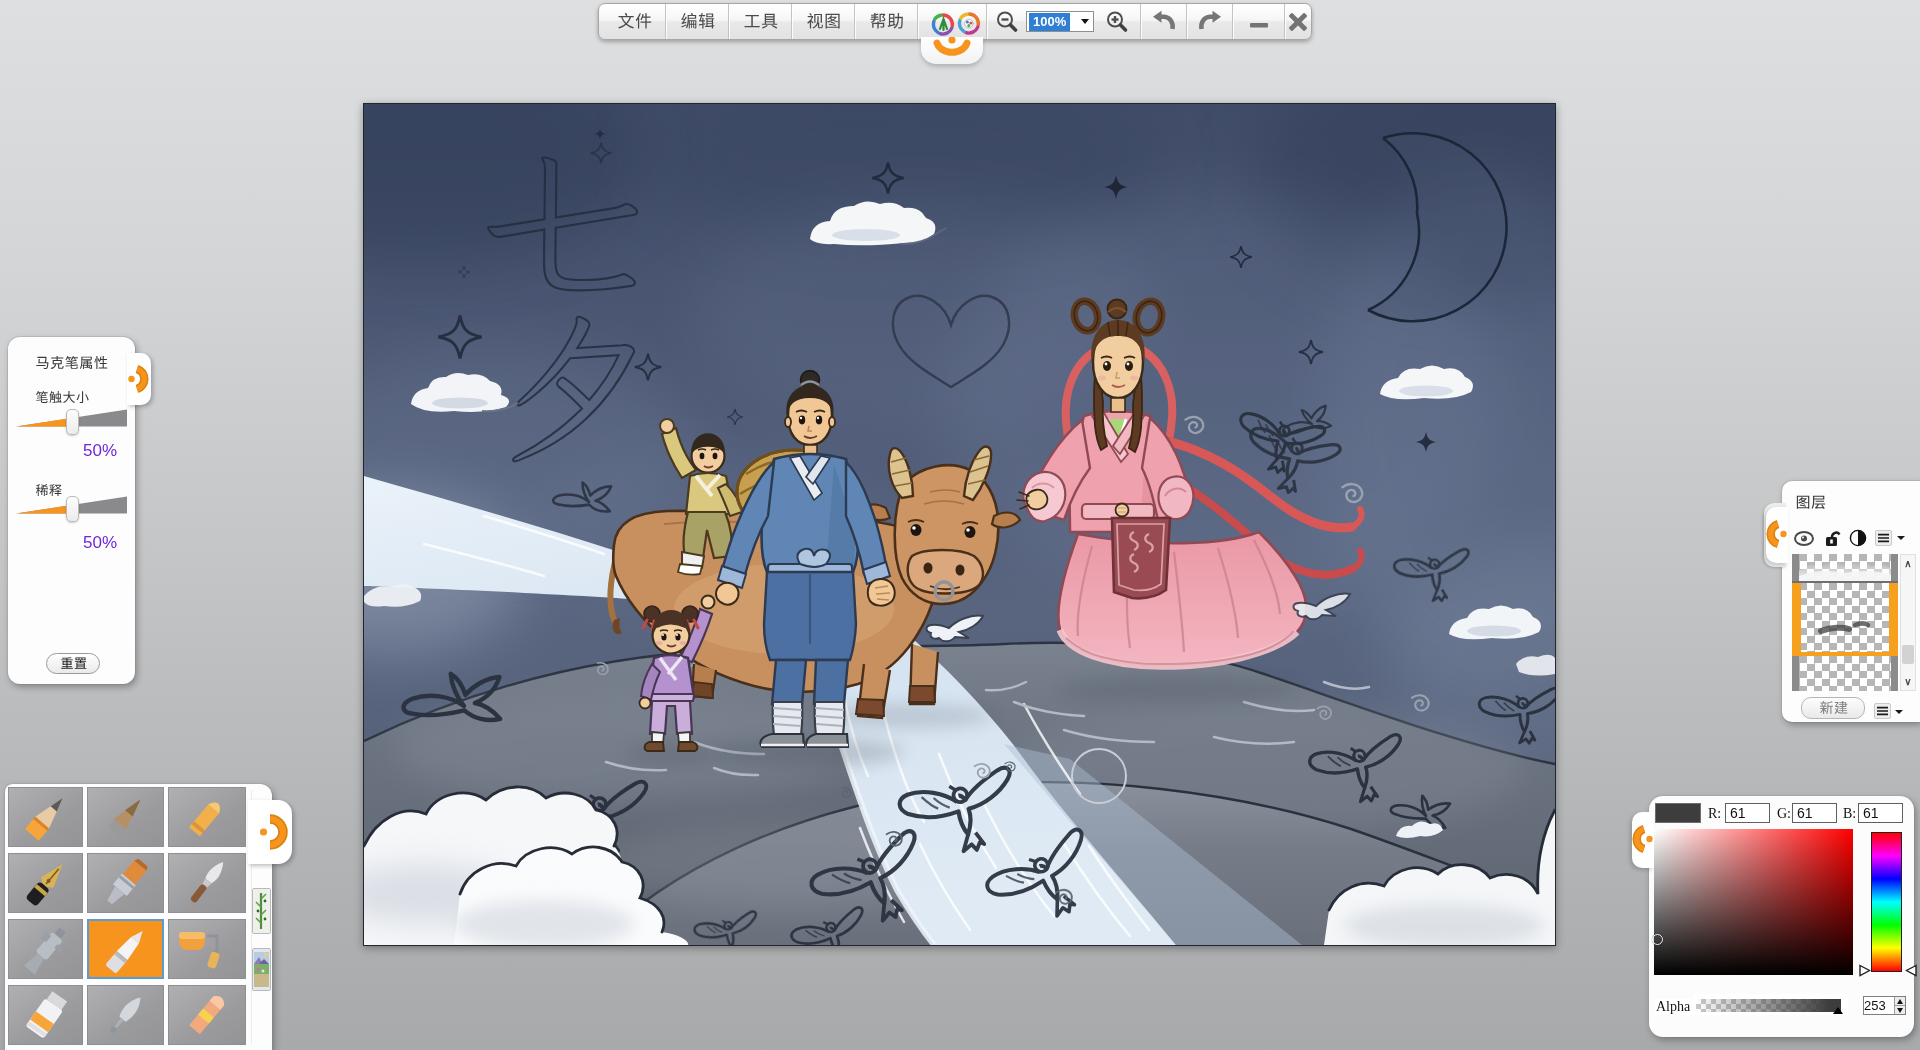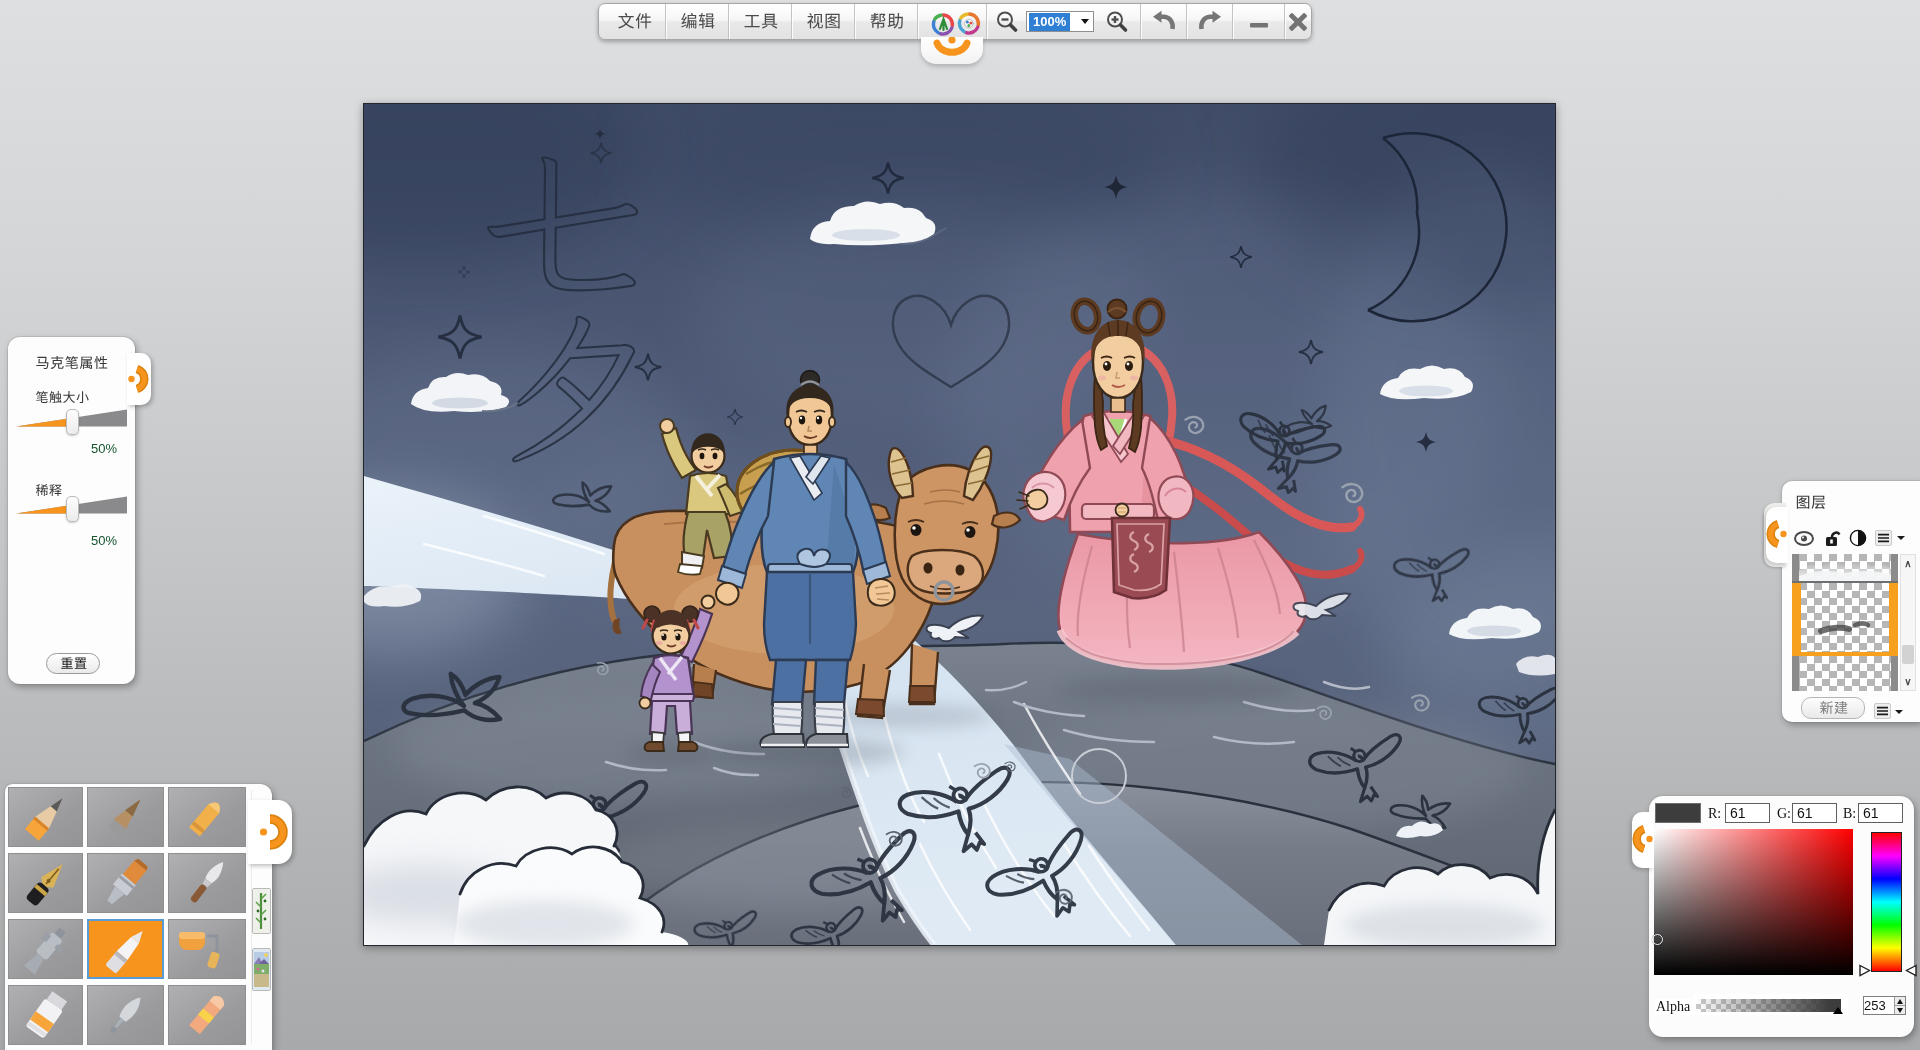--- a/index.html
+++ b/index.html
@@ -61,21 +61,21 @@
   
   .marker-panel { left:8px; top:337px; width:127px; height:347px; border-radius:12px; }
   .mp-handle {
     left:119px; top:16px; width:24px; height:52px;
     border-radius:0 10px 10px 0;
     box-shadow:2px 2px 4px rgba(0,0,0,.25);
   }
   .mp-title { position:absolute; left:0; right:0; top:17px; text-align:center; color:#3a3a3a; }
   .mp-label { position:absolute; left:27px; color:#3a3a3a; }
   .mp-slider { position:absolute; left:8px; width:112px; height:28px; }
-  .mp-value { position:absolute; right:18px; color:#14532d; font-size:13px; }
+  .mp-value { position:absolute; right:18px; color:#6d28d9; font-size:17px; }
   .mp-reset {
     position:absolute; left:38px; top:316px; width:54px; height:21px;
     border:1px solid #9a9a9a; border-radius:11px;
     background:linear-gradient(180deg,#ffffff,#e9e9e9);
     display:flex; align-items:center; justify-content:center; color:#222;
   }
 
   
   .tool-palette { left:5px; top:784px; width:267px; height:266px; border-radius:8px 12px 0 0; }
   .tp-grid {

